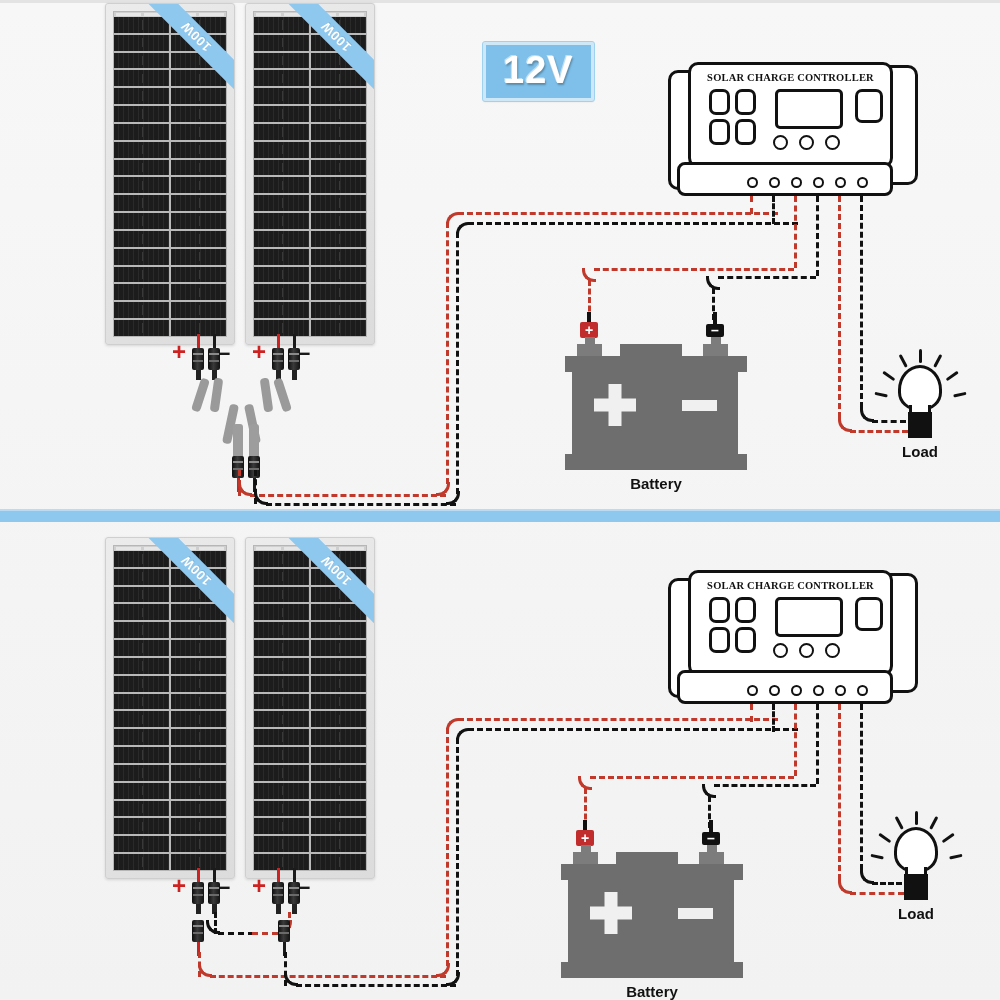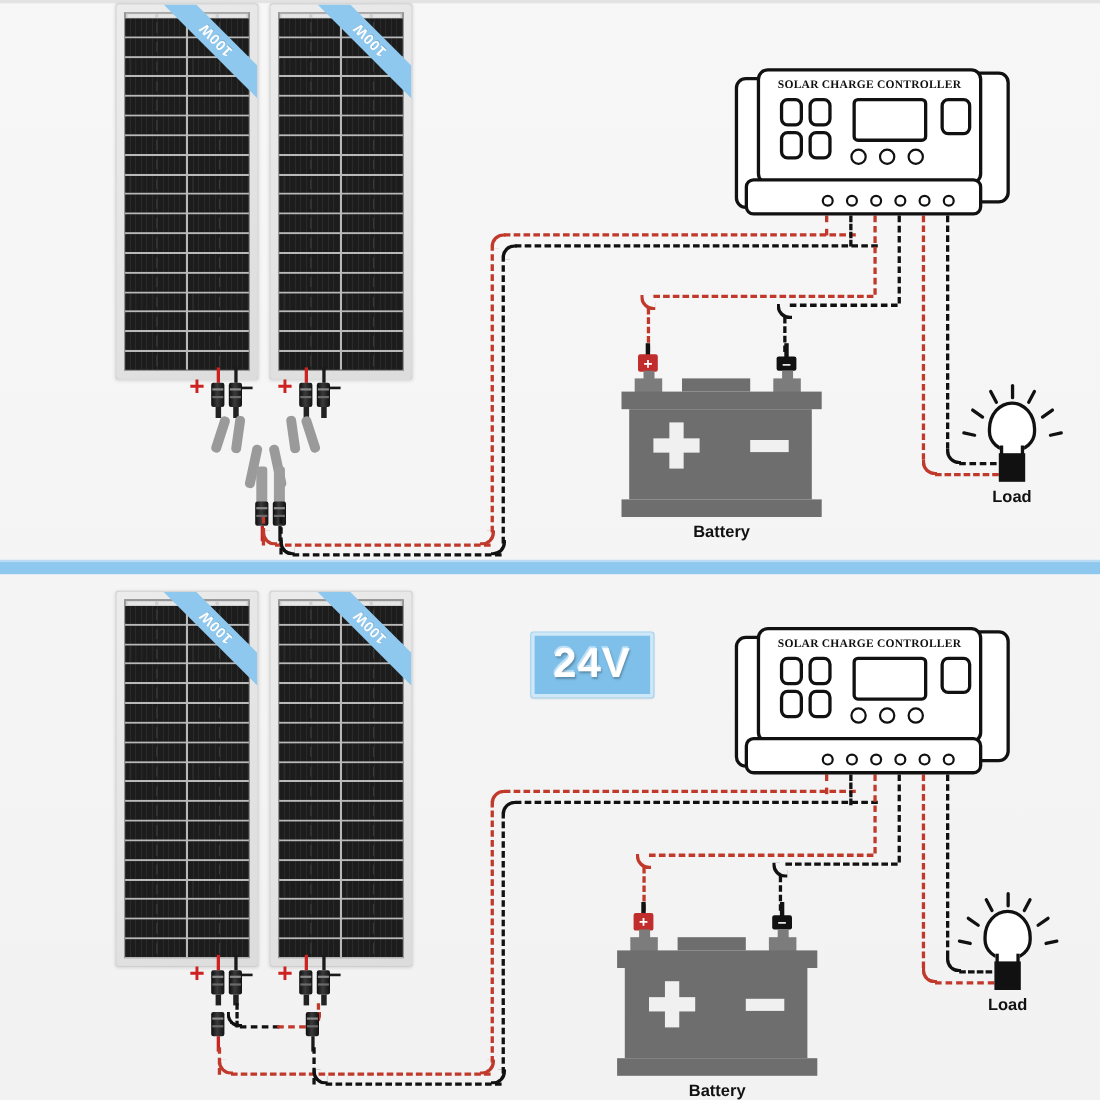--- a/index.html
+++ b/index.html
@@ -335,20 +335,23 @@
     <div class="w wh red" style="left:458px; top:212px; width:320px;"></div>
 
     <div class="w wv" style="left:254px; top:470px; height:34px;"></div>
     <div class="corner bl" style="left:254px; top:491px; width:14px; height:14px;"></div>
     <div class="w wh" style="left:266px; top:503px; width:190px;"></div>
     <div class="corner br" style="left:446px; top:491px; width:14px; height:14px;"></div>
     <div class="w wv" style="left:456px; top:232px; height:262px;"></div>
     <div class="corner tl" style="left:456px; top:222px; width:14px; height:14px;"></div>
     <div class="w wh" style="left:468px; top:222px; width:330px;"></div>
 
+    <div class="voltbadge" style="left:483px; top:42px;">
+      <span>12V</span>
+    </div>
 
     <div class="ctrl-wrap" style="left:668px; top:62px; width:250px; height:140px;">
       <div class="ctrl-shadow" style="left:0; top:8px; width:40px; height:120px;"></div>
       <div class="ctrl-shadow" style="left:208px; top:3px; width:42px; height:120px;"></div>
       <div class="ctrl-face" style="left:20px; top:0; width:205px; height:106px;">
         <div class="ctrl-title">SOLAR CHARGE CONTROLLER</div>
         <div class="btn-sq" style="left:18px; top:24px; width:21px; height:26px;"></div>
         <div class="btn-sq" style="left:44px; top:24px; width:21px; height:26px;"></div>
         <div class="btn-sq" style="left:18px; top:54px; width:21px; height:26px;"></div>
         <div class="btn-sq" style="left:44px; top:54px; width:21px; height:26px;"></div>
@@ -593,23 +596,20 @@
     <div class="w wh red" style="left:458px; top:196px; width:320px;"></div>
 
     <div class="w wv" style="left:284px; top:430px; height:34px;"></div>
     <div class="corner bl" style="left:284px; top:450px; width:14px; height:14px;"></div>
     <div class="w wh" style="left:296px; top:462px; width:160px;"></div>
     <div class="corner br" style="left:446px; top:450px; width:14px; height:14px;"></div>
     <div class="w wv" style="left:456px; top:216px; height:238px;"></div>
     <div class="corner tl" style="left:456px; top:206px; width:14px; height:14px;"></div>
     <div class="w wh" style="left:468px; top:206px; width:330px;"></div>
 
-    <div class="voltbadge" style="left:483px; top:53px;">
-      <span>24V</span>
-    </div>
 
     <div class="ctrl-wrap" style="left:668px; top:48px; width:250px; height:140px;">
       <div class="ctrl-shadow" style="left:0; top:8px; width:40px; height:120px;"></div>
       <div class="ctrl-shadow" style="left:208px; top:3px; width:42px; height:120px;"></div>
       <div class="ctrl-face" style="left:20px; top:0; width:205px; height:106px;">
         <div class="ctrl-title">SOLAR CHARGE CONTROLLER</div>
         <div class="btn-sq" style="left:18px; top:24px; width:21px; height:26px;"></div>
         <div class="btn-sq" style="left:44px; top:24px; width:21px; height:26px;"></div>
         <div class="btn-sq" style="left:18px; top:54px; width:21px; height:26px;"></div>
         <div class="btn-sq" style="left:44px; top:54px; width:21px; height:26px;"></div>

